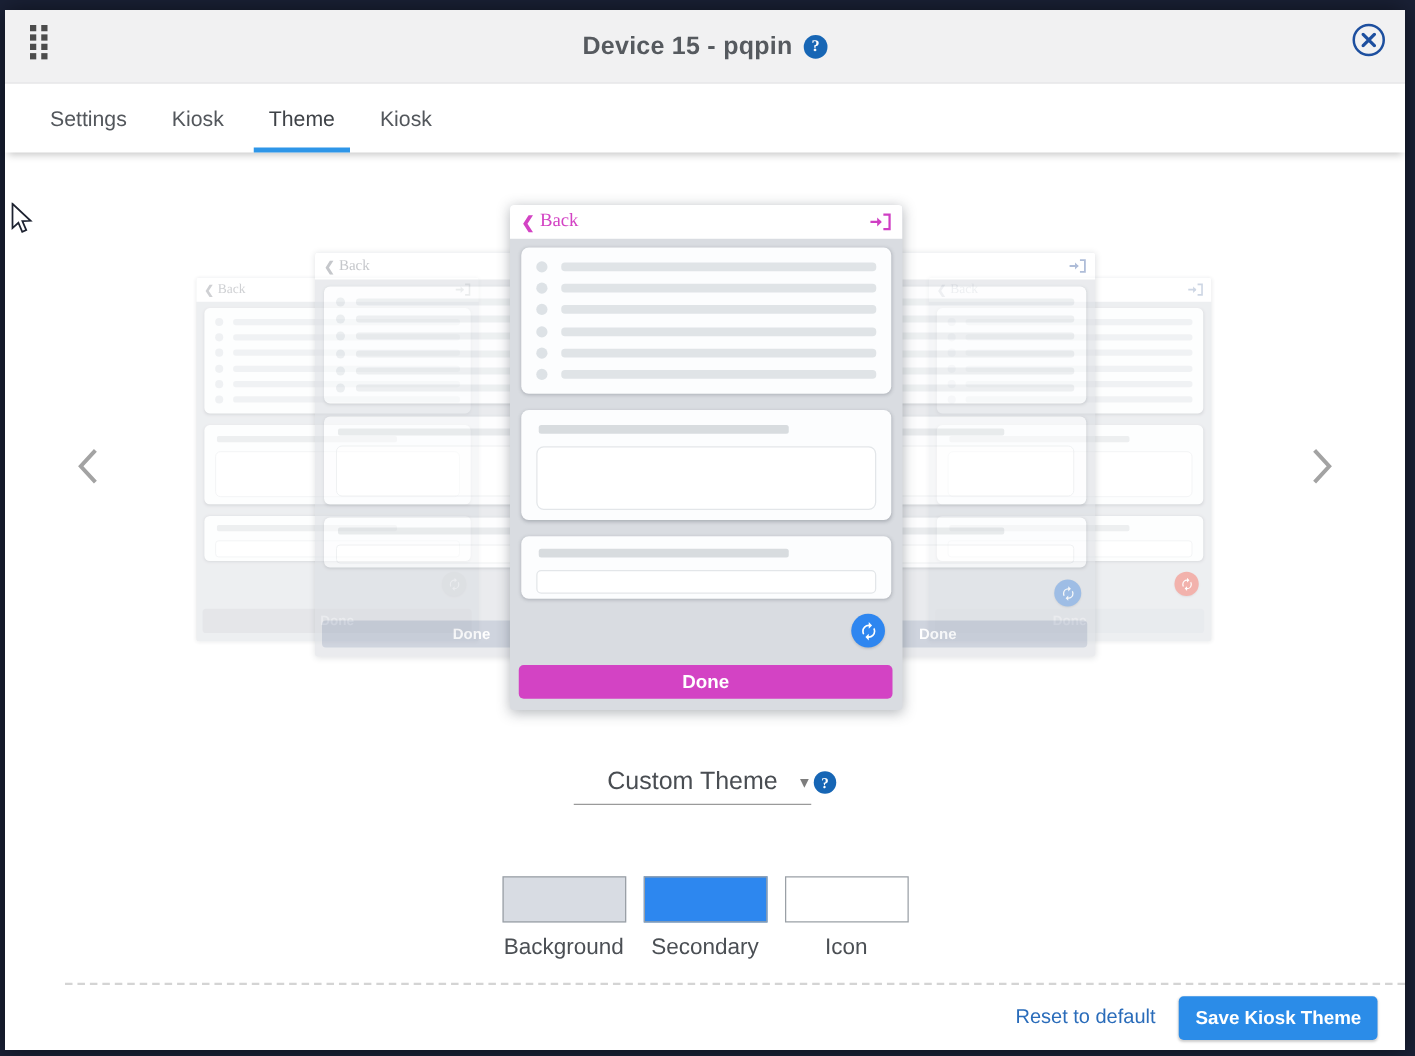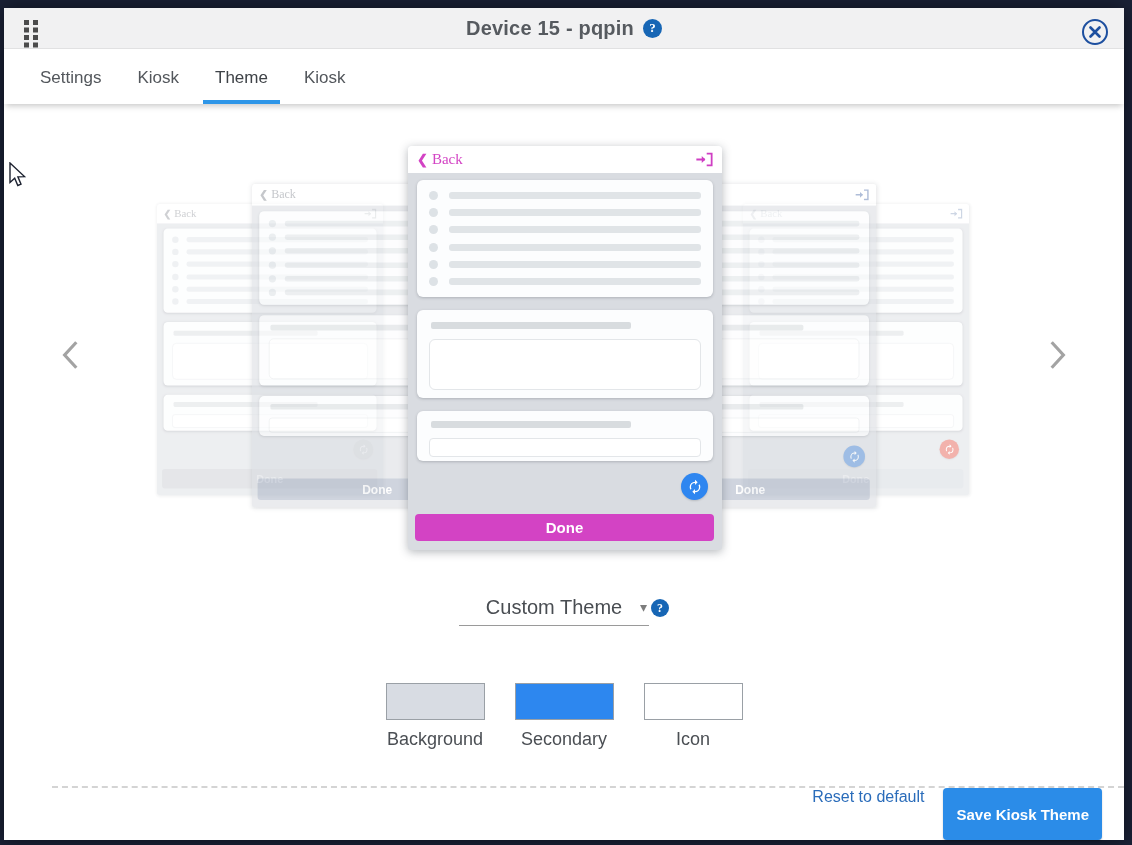--- a/index.html
+++ b/index.html
@@ -9,21 +9,21 @@
     font-family:"Liberation Sans", sans-serif;
     position:relative;
   }
   .modal {
     position:absolute; left:4px; top:8px; width:1120px; height:832px;
     background:#ffffff; display:flex; flex-direction:column;
     box-shadow:0 0 18px rgba(0,0,0,.5);
   }
   
   .titlebar {
-    height:41px; background:#f1f1f2; border-bottom:1px solid #e2e2e3;
+    height:59px; background:#f1f1f2; border-bottom:1px solid #e2e2e3;
     display:flex; align-items:center; position:relative; flex:0 0 auto;text-align:center;
   }
   .grip { position:absolute; left:18px; top:11px; width:20px; height:30px; cursor:grab; }
   .title-center {
     flex:1; display:flex; align-items:center; justify-content:center; gap:9px;
   }
   .page-title { font-size:20px; font-weight:700; color:#565a5f; letter-spacing:.2px; }
   .help-badge {
     width:19px; height:19px; border-radius:50%; background:#1766b5; color:#fff;
     font-size:13px; font-weight:700; display:inline-flex; align-items:center; justify-content:center;
@@ -102,28 +102,28 @@
   
   .select-row { margin-top:31px; display:flex; justify-content:center; align-items:flex-start; gap:2px; }
   .theme-select {
     width:190px; height:36px; border-bottom:1px solid #9a9a9a; position:relative;
     display:flex; align-items:center; justify-content:center; cursor:pointer;
   }
   .theme-select .value { font-size:20px; color:#494d52; }
   .theme-select .caret { position:absolute; right:2px; top:9px; font-size:14px; color:#7d7d7d; }
   .select-row .help-badge { width:18px; height:18px; font-size:12px; margin-top:9px; }
   
-  .swatches { margin-top:57px; display:flex; justify-content:center; align-items:flex-start; gap:30px; }
+  .swatches { margin-top:57px; display:flex; justify-content:center; align-items:flex-start; gap:14px; }
   .swatch-item { display:flex; flex-direction:column; align-items:center; min-width:99px; }
   .swatch-box { width:99px; height:37px; border:1px solid #9aa0a6; cursor:pointer; }
   .swatch-label { margin-top:9px; font-size:18px; color:#4b4f54; }
   
   .footer {
     flex:0 0 auto; height:54px; border-top:2px dashed #d4d4d4; background:#fff;
-    display:flex; justify-content:flex-end; gap:19px; padding:0 22px;margin-left:48px;
+    display:flex; align-items:center; justify-content:flex-end; gap:19px; padding:0 22px;margin-left:48px;
   }
   .reset-link { font-size:16px; color:#2a6cba; cursor:pointer; text-decoration:none; }
   .save-btn {
     background:#2b8ce8; color:#fff; font-size:15px; font-weight:700; border:none;
     border-radius:4px; padding:9px 13px; cursor:pointer; box-shadow:0 1px 2px rgba(0,0,0,.2);
     font-family:"Liberation Sans", sans-serif;
   }
   .mouse-cursor { position:absolute; left:8px; top:162px; z-index:50; pointer-events:none; }
 </style>
 </head>

